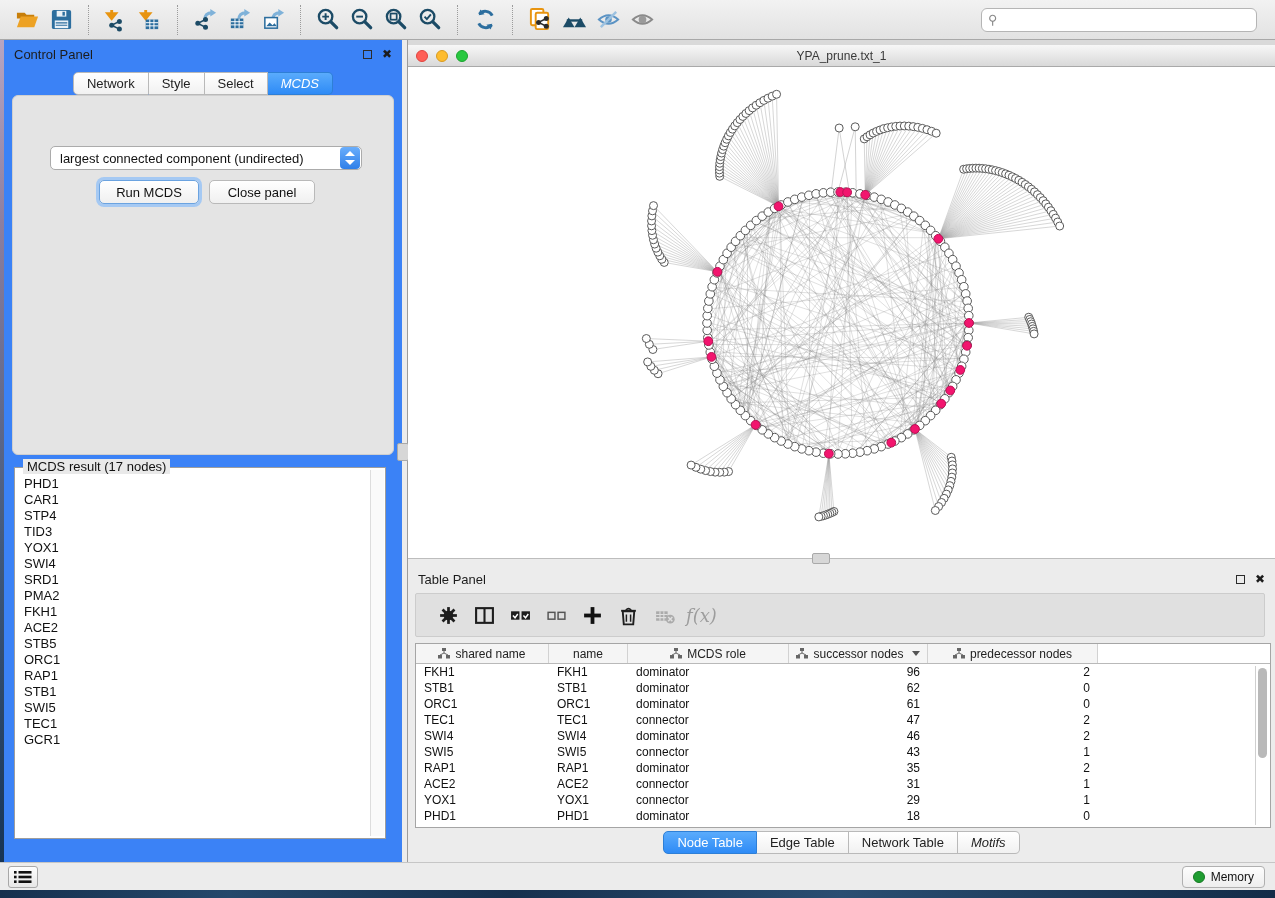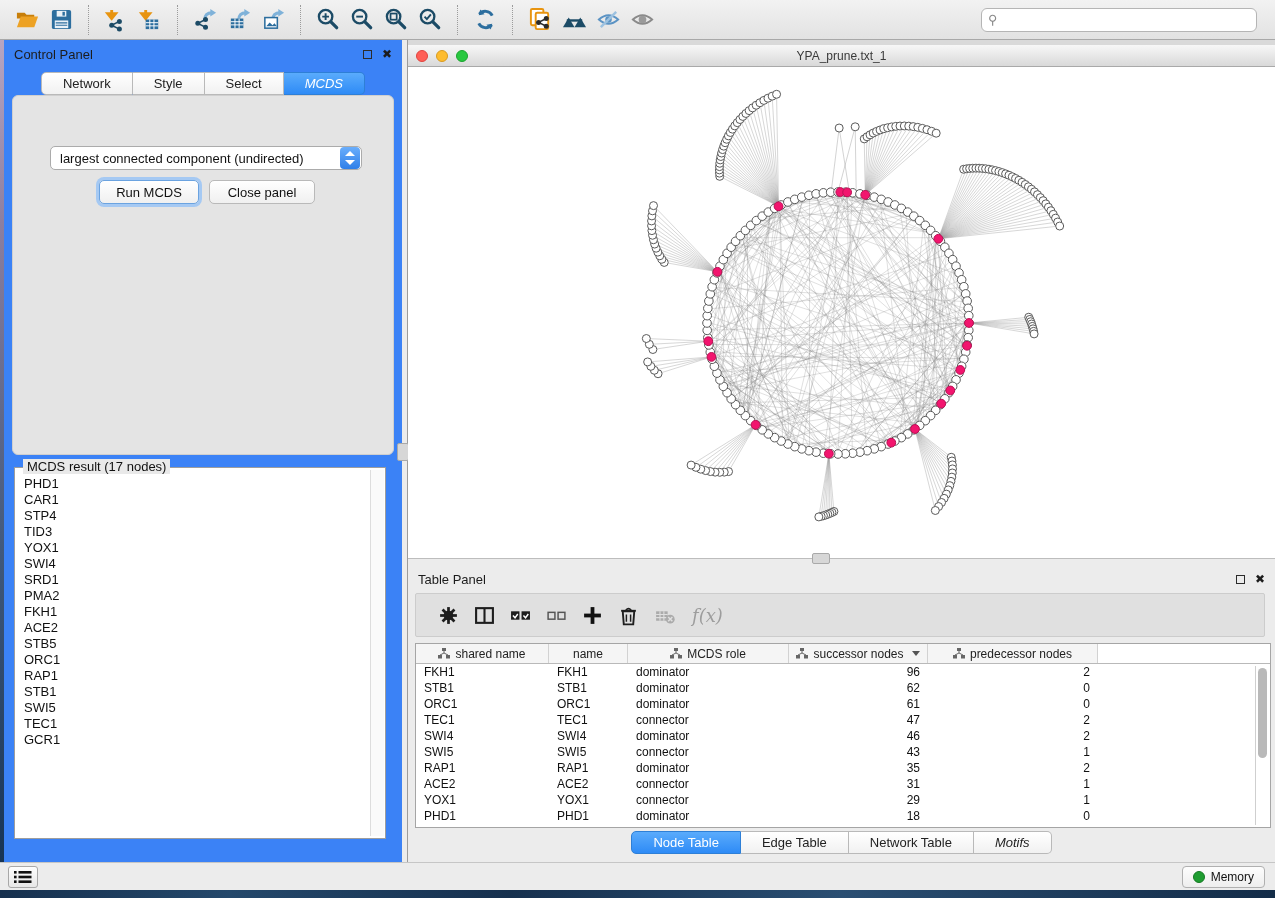--- a/index.html
+++ b/index.html
@@ -27,21 +27,21 @@
   
   #control-panel { left:4px; top:40px; width:398px; height:822px; background:#3b82f6; }
   .panel-titlebar { height:28px; display:flex; align-items:center; padding:0 10px;
     font-size:13px; color:#1c1c1c; }
   .panel-title { flex:1; }
   .float-glyph { width:9px; height:9px; border:1.5px solid #2b2b2b; margin-right:10px; cursor:default; }
   .close-glyph { font-size:12px; font-weight:bold; color:#1c1c1c; cursor:default; }
   #cp-tabs { position:absolute; left:0; top:32px; width:100%; display:flex; justify-content:center; }
   .seg { display:flex; }
   .seg-tab { border:1px solid #b9b9b9; border-left-width:0; background:linear-gradient(#ffffff,#f1f1f1);
-    font-size:13px; color:#222; padding:3px 21px; cursor:default; white-space:nowrap; }
+    font-size:13px; color:#222; padding:3px 13px; cursor:default; white-space:nowrap; }
   .seg-tab:first-child { border-left-width:1px; border-radius:5px 0 0 5px; }
   .seg-tab:last-child { border-radius:0 5px 5px 0;font-style:italic; }
   .seg-tab.active { background:linear-gradient(#5aabfc,#2e8bf6); border-color:#2e7fd6; color:#fff; }
   #cp-content { position:absolute; left:8px; top:55px; width:382px; height:360px;
     background:#e4e4e4; border:1px solid #cfcfcf; border-radius:6px; }
   #opt-label { position:absolute; left:0; top:22px; width:100%; text-align:center;
     font-size:13px; color:#1a1a1a; }
   #criterion-select { position:absolute; left:37px; top:50px; width:312px; height:24px;
     background:#fff; border:1px solid #ababab; border-radius:5px; display:flex; align-items:center; }
   #criterion-value { flex:1; font-size:13px; color:#111; padding-left:9px; white-space:nowrap; }
@@ -85,21 +85,21 @@
     font-size:12px; font-weight:normal; color:#3a3a3a; pointer-events:none; }
   #net-canvas { left:408px; top:67px; width:867px; height:491px; background:#fff; }
   
   #table-panel { left:408px; top:565px; width:867px; height:297px; background:#ececec; }
   #tp-toolbar { position:absolute; left:7px; top:28px; width:850px; height:44px;
     background:#e0e0e0; border:1px solid #cccccc; border-radius:2px;
     display:flex; align-items:center; padding-left:14px; }
   .tp-icon { width:36px; height:36px; display:flex; align-items:center; justify-content:center; }
   .tp-icon svg { width:21px; height:21px; }
   #fx-label { font-family:"DejaVu Serif","Liberation Serif",serif; font-style:italic;
-    font-size:18px; color:#9d9d9d; margin-left:10px; }
+    font-size:18px; color:#9d9d9d; margin-left:4px; }
   #node-table { position:absolute; left:7px; top:78px; width:856px; height:185px;
     background:#fff; border:1px solid #a5a5a5; }
   #tbl-header { display:flex; height:20px; background:#f5f5f5; border-bottom:1px solid #b9b9b9; }
   .th { display:flex; align-items:center; justify-content:center; gap:5px;
     border-right:1px solid #d2d2d2; font-size:12px; color:#222; position:relative; }
   .th.filler { flex:1; border-right:none; background:#fff; }
   .sort-caret { width:0; height:0; border-left:4px solid transparent; border-right:4px solid transparent;
     border-top:5px solid #555; margin-left:3px; }
   .tr { display:flex; height:16px; }
   .td { font-size:12px; color:#111; line-height:16px; white-space:nowrap; overflow:hidden; }

